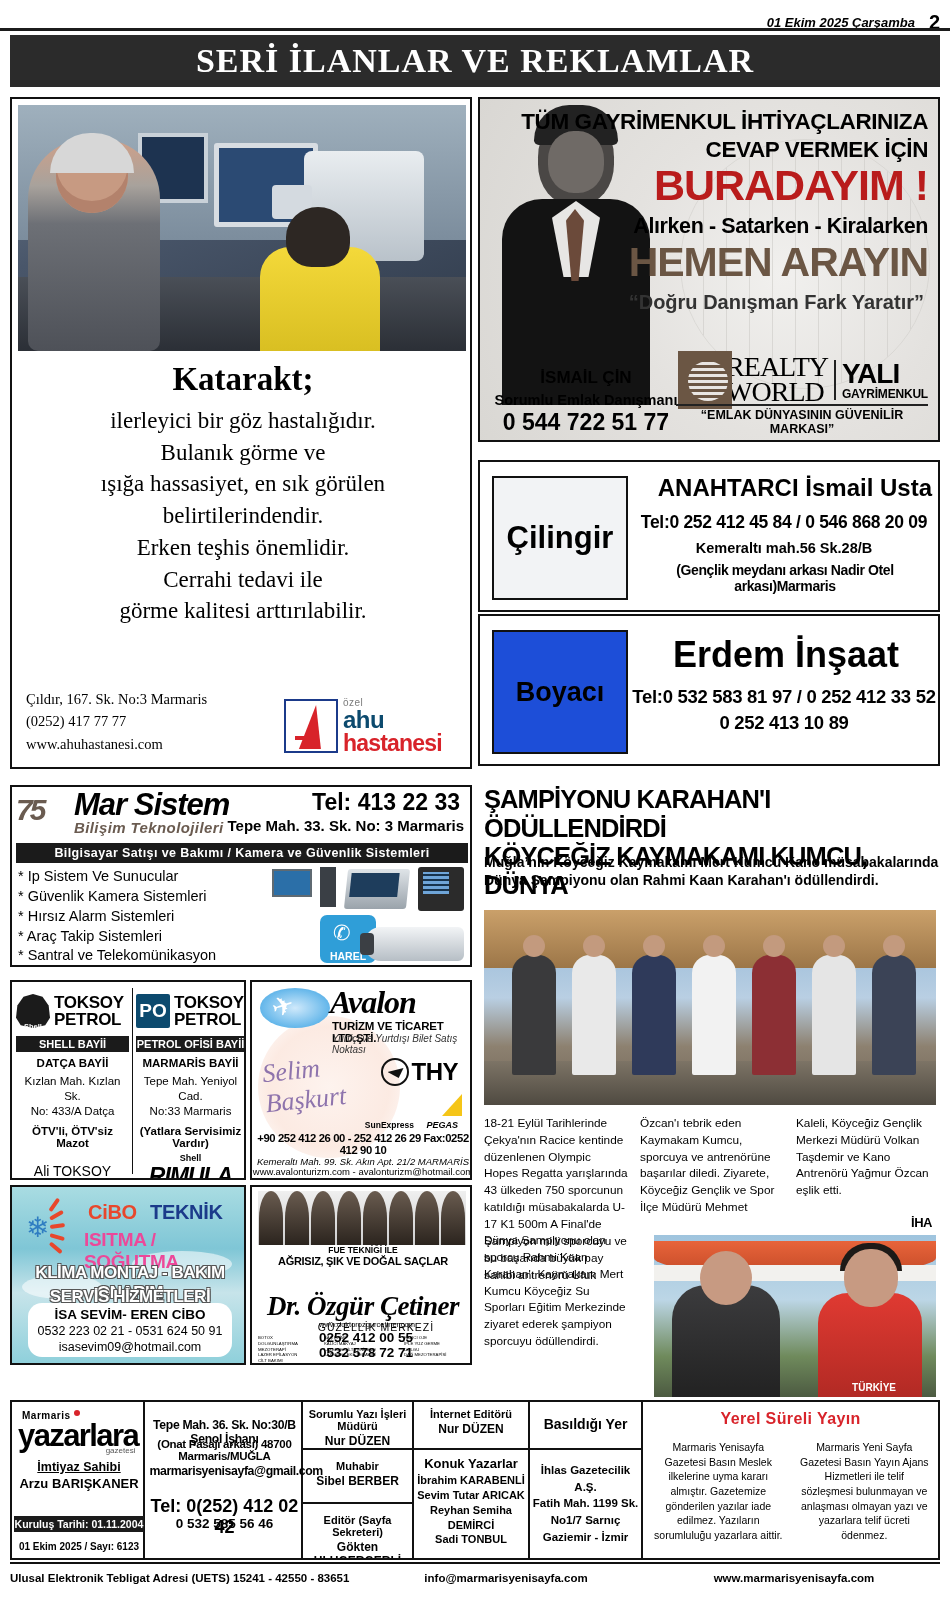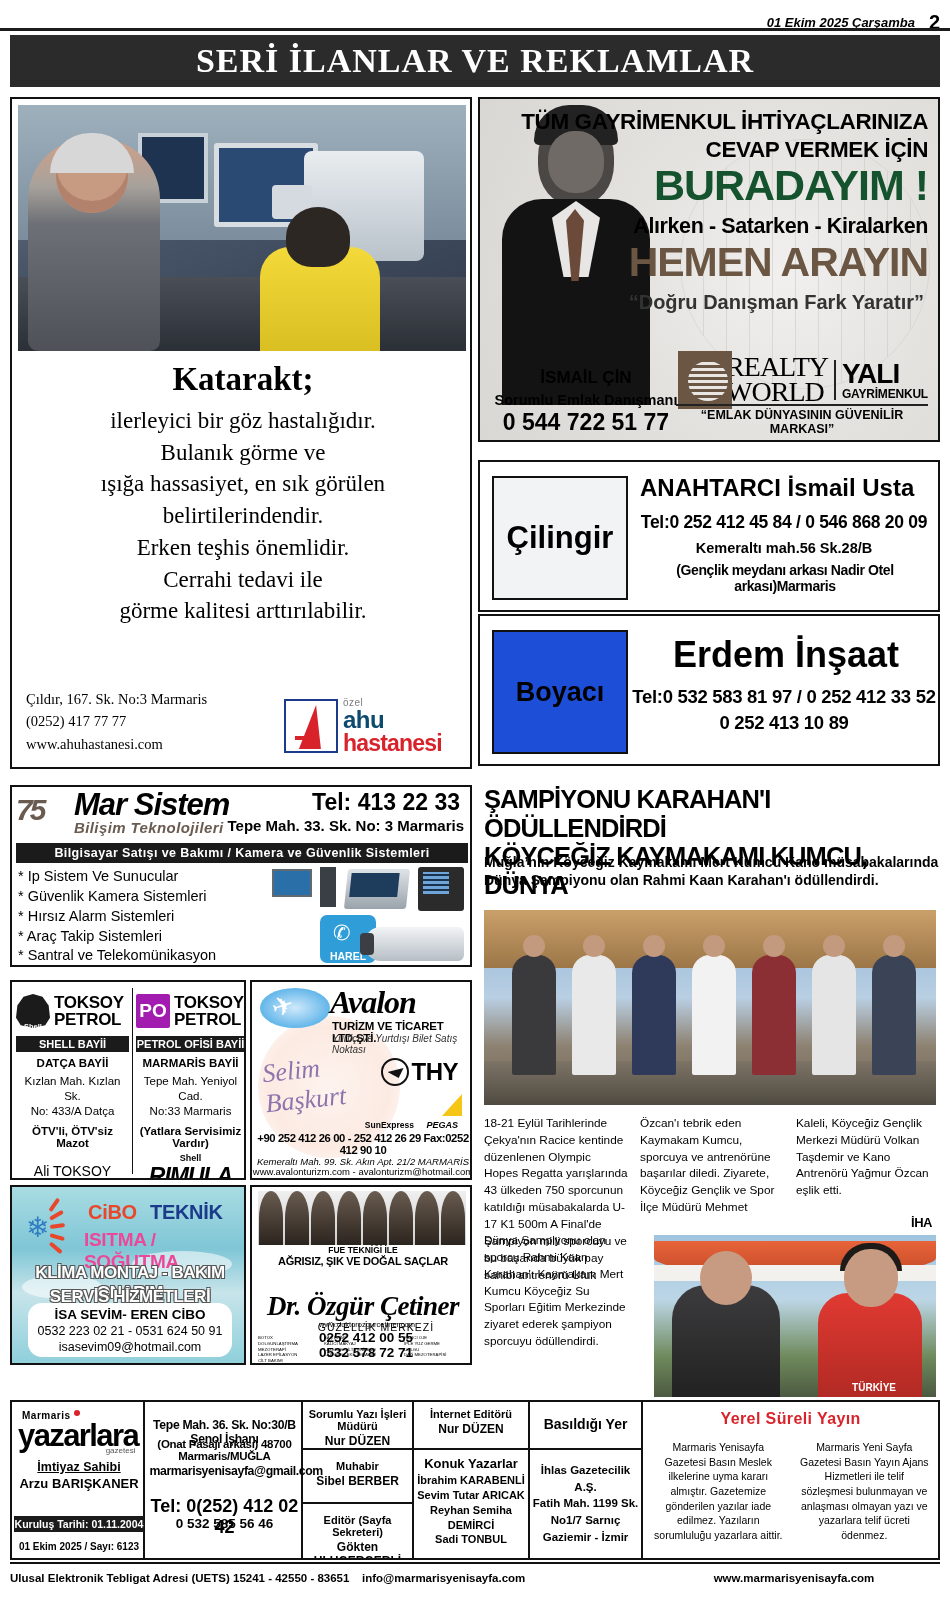--- a/index.html
+++ b/index.html
@@ -109,21 +109,21 @@
   .rw-man .face { position:absolute; left:52px; top:26px; width:56px; height:62px;
     background:#6f6a66; border-radius:46%; }
   .rw-man .suit { position:absolute; left:6px; top:94px; width:148px; height:206px;
     background:#131313; border-radius:40px 40px 0 0; }
   .rw-man .shirt { position:absolute; left:56px; top:96px; width:48px; height:76px;
     background:#e7e6e4; clip-path: polygon(50% 0,100% 22%,76% 100%,24% 100%,0 22%); }
   .rw-man .tie { position:absolute; left:70px; top:104px; width:18px; height:72px;
     background:#6b4a3a; clip-path: polygon(50% 0,100% 16%,70% 100%,30% 100%,0 16%); }
   .rw-l1 { position:absolute; right:10px; top:10px; font-size:22.5px; font-weight:bold; letter-spacing:-.4px; }
   .rw-l2 { position:absolute; right:10px; top:38px; font-size:22.5px; font-weight:bold; letter-spacing:-.4px; }
-  .rw-l3 { position:absolute; right:10px; top:62px; font-size:43px; font-weight:bold; color:#14532d; letter-spacing:-1px; }
+  .rw-l3 { position:absolute; right:10px; top:62px; font-size:43px; font-weight:bold; color:#b91c1c; letter-spacing:-1px; }
   .rw-l4 { position:absolute; right:10px; top:115px; font-size:21.5px; font-weight:bold; letter-spacing:-.4px; }
   .rw-l5 { position:absolute; right:10px; top:140px; font-size:41px; font-weight:bold; color:#6b5644; letter-spacing:-1px; }
   .rw-quote { position:absolute; right:14px; top:192px; font-size:20px; font-weight:bold; color:#333; }
   .rw-name { position:absolute; left:22px; bottom:52px; width:168px; text-align:center;
     font-size:17px; font-weight:bold; }
   .rw-role { position:absolute; left:14px; bottom:32px; width:184px; text-align:center;
     font-size:14.5px; font-weight:bold; }
   .rw-phone { position:absolute; left:14px; bottom:4px; width:184px; text-align:center;
     font-size:23px; font-weight:bold; }
   .rw-brand { position:absolute; right:10px; bottom:26px; width:250px; height:68px; display:flex; align-items:center; }
@@ -136,21 +136,21 @@
   .rw-brand .yali .y { font-size:28px; font-weight:bold; letter-spacing:-1px; }
   .rw-brand .yali .g { font-size:12px; font-weight:bold; letter-spacing:-.2px; }
   .rw-slogan { position:absolute; right:10px; bottom:4px; width:252px; text-align:center;
     font-size:12.5px; font-weight:bold; border-top:2px solid #222; padding-top:2px; }
 
   
   #cilingir { left: 478px; top: 460px; width: 462px; height: 152px; }
   .cil-chip { position:absolute; left:12px; top:14px; width:136px; height:124px;
     border:2px solid #111; background:#f2f3f5; display:flex; align-items:center; justify-content:center;
     font-size:31px; font-weight:bold; }
-  .cil-title { position:absolute; left:160px; top:12px; width:292px; text-align:left;
+  .cil-title { position:absolute; left:160px; top:12px; width:292px; text-align:right;
     font-size:24px; font-weight:bold; }
   .cil-tel { position:absolute; left:152px; top:50px; width:304px; text-align:center;
     font-size:17.5px; font-weight:bold; letter-spacing:-.3px; }
   .cil-adr1 { position:absolute; left:152px; top:78px; width:304px; text-align:center;
     font-size:14.5px; font-weight:bold; }
   .cil-adr2 { position:absolute; left:150px; top:100px; width:310px; text-align:center;
     font-size:14px; font-weight:bold; letter-spacing:-.4px; }
 
   
   #boyaci { left: 478px; top: 614px; width: 462px; height: 152px; }
@@ -233,21 +233,21 @@
 
   
   #toksoy { left:10px; top:980px; width:236px; height:200px; }
   .tk-half { position:absolute; top:6px; width:113px; height:186px; }
   .tk-left { left:4px; } .tk-right { left:120px; border-left:1px solid #111; padding-left:3px; }
   .tk-logorow { display:flex; align-items:center; gap:4px; height:46px; }
   .tk-shell { width:34px; height:34px; position:relative; }
   .tk-shell .sh { position:absolute; inset:0; background:#1b1b1b;
     clip-path: polygon(50% 0,78% 8%,96% 34%,100% 70%,86% 92%,50% 100%,14% 92%,0 70%,4% 34%,22% 8%); }
   .tk-shell .lbl { position:absolute; left:0; bottom:-3px; width:34px; text-align:center; color:#fff; font-size:7.5px; font-weight:bold; }
-  .tk-po { width:34px; height:34px; background:#a21caf; color:#fff; font-size:19px; font-weight:bold;
+  .tk-po { width:34px; height:34px; background:#0c4a6e; color:#fff; font-size:19px; font-weight:bold;
     display:flex; align-items:center; justify-content:center; border-radius:2px; }
   .tk-brand { line-height:1.0; }
   .tk-brand .t1 { font-size:17px; font-weight:bold; letter-spacing:-.3px; }
   .tk-brand .t2 { font-size:17px; font-weight:bold; letter-spacing:-.3px; }
   .tk-bar { margin-top:2px; background:#1b1b1b; color:#fff; text-align:center;
     font-size:11px; font-weight:bold; padding:2px 0; }
   .tk-city { text-align:center; font-size:11.5px; font-weight:bold; margin-top:5px; }
   .tk-addr { text-align:center; font-size:11.5px; margin-top:5px; line-height:1.3; }
   .tk-note { text-align:center; font-size:11.5px; font-weight:bold; margin-top:6px; }
   .tk-person { text-align:center; font-size:14px; margin-top:14px; }
@@ -363,21 +363,21 @@
 
   .yy-title { position:absolute; left:0; top:8px; width:100%; text-align:center;
     font-size:16px; font-weight:bold; color:#d8232a; letter-spacing:.4px; }
   .yy-cols { position:absolute; left:8px; top:38px; width:280px; display:flex; gap:12px; }
   .yy-cols .c { width:134px; text-align:center; font-size:10.5px; line-height:1.4; }
 
   
   .bottomstrip { position:absolute; left:10px; top:1566px; width:930px; height:24px;
     display:flex; align-items:center; }
   .bs-l { width:352px; font-size:11.5px; font-weight:bold; }
-  .bs-m { width:288px; text-align:left; font-size:11.5px; font-weight:bold; }
+  .bs-m { width:288px; text-align:center; font-size:11.5px; font-weight:bold; }
   .bs-r { width:288px; text-align:center; font-size:11.5px; font-weight:bold; }
   .rule-bottom { position:absolute; left:10px; top:1562px; width:930px; height:2px; background:#111; }
 </style>
 </head>
 <body>
 
 <div class="page">
 
   <div class="topbar">
     <span class="date">01 Ekim 2025 Çarşamba</span>

